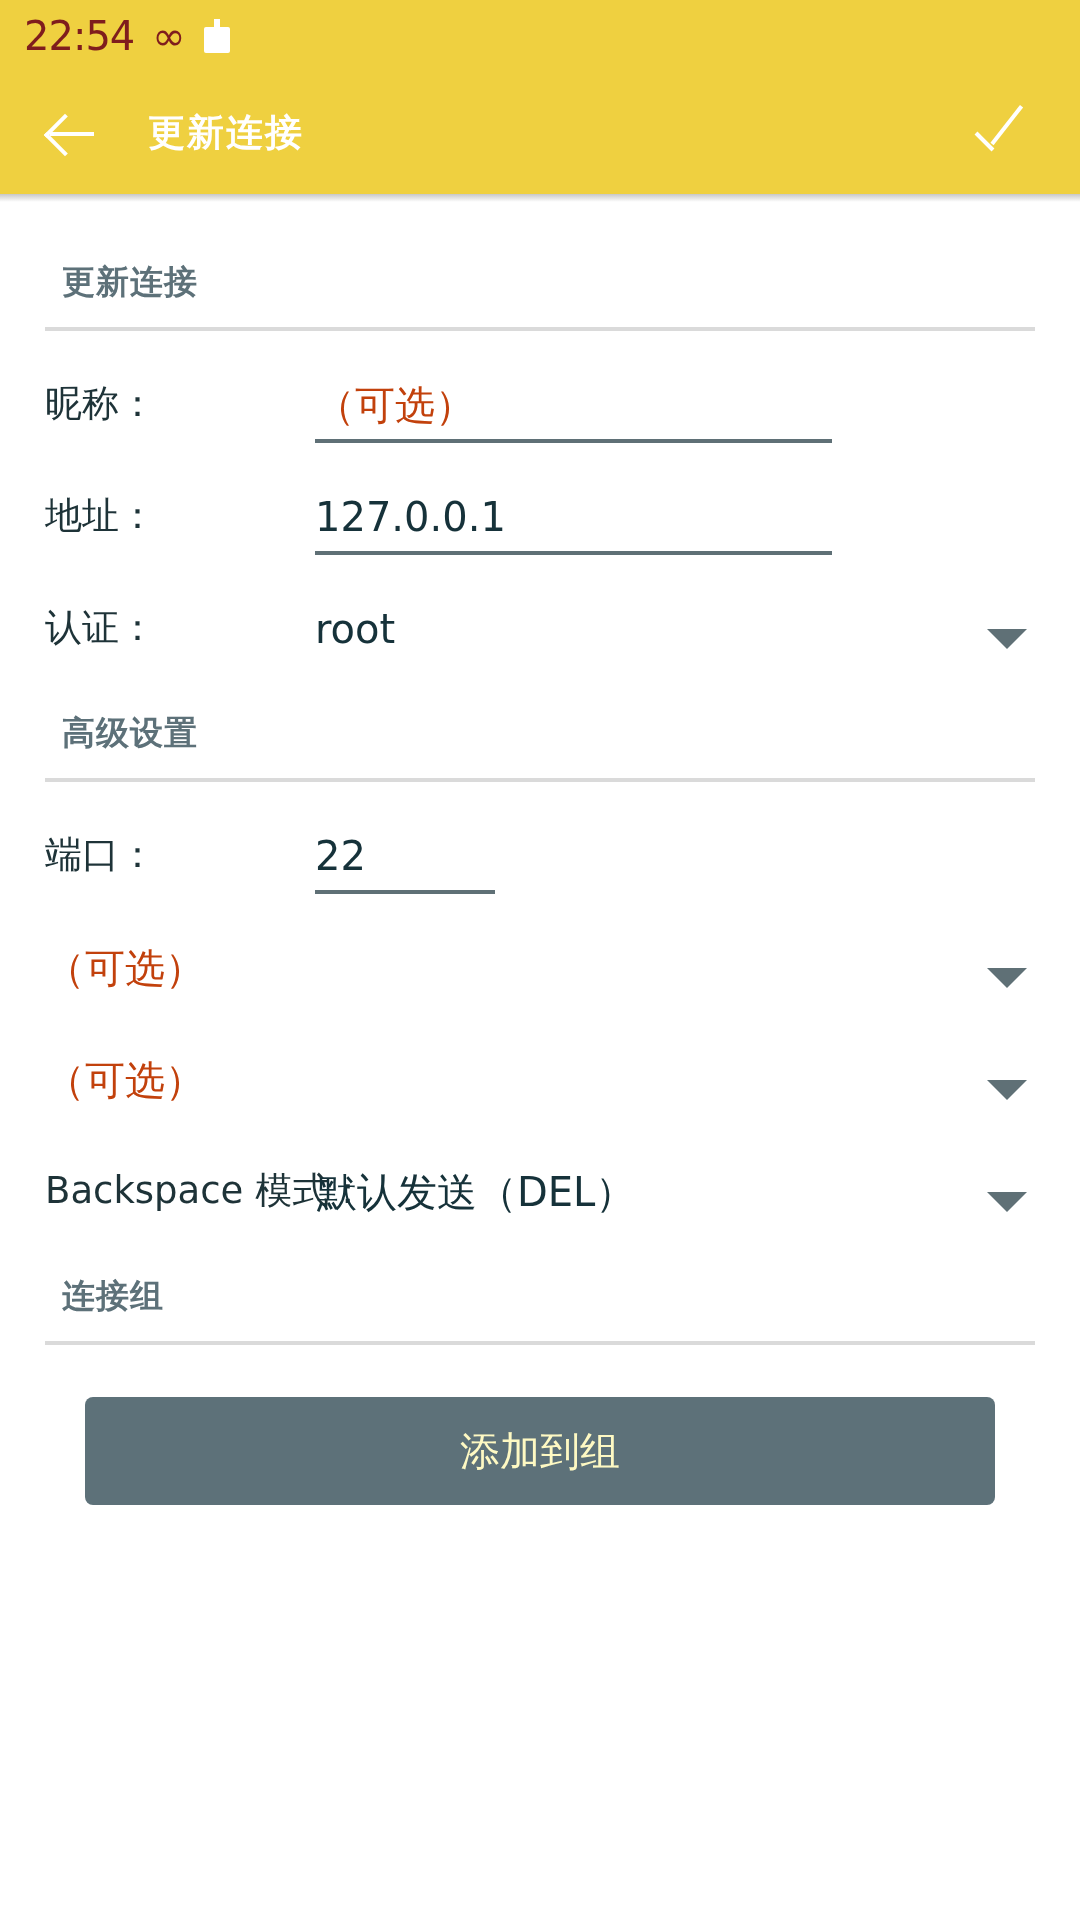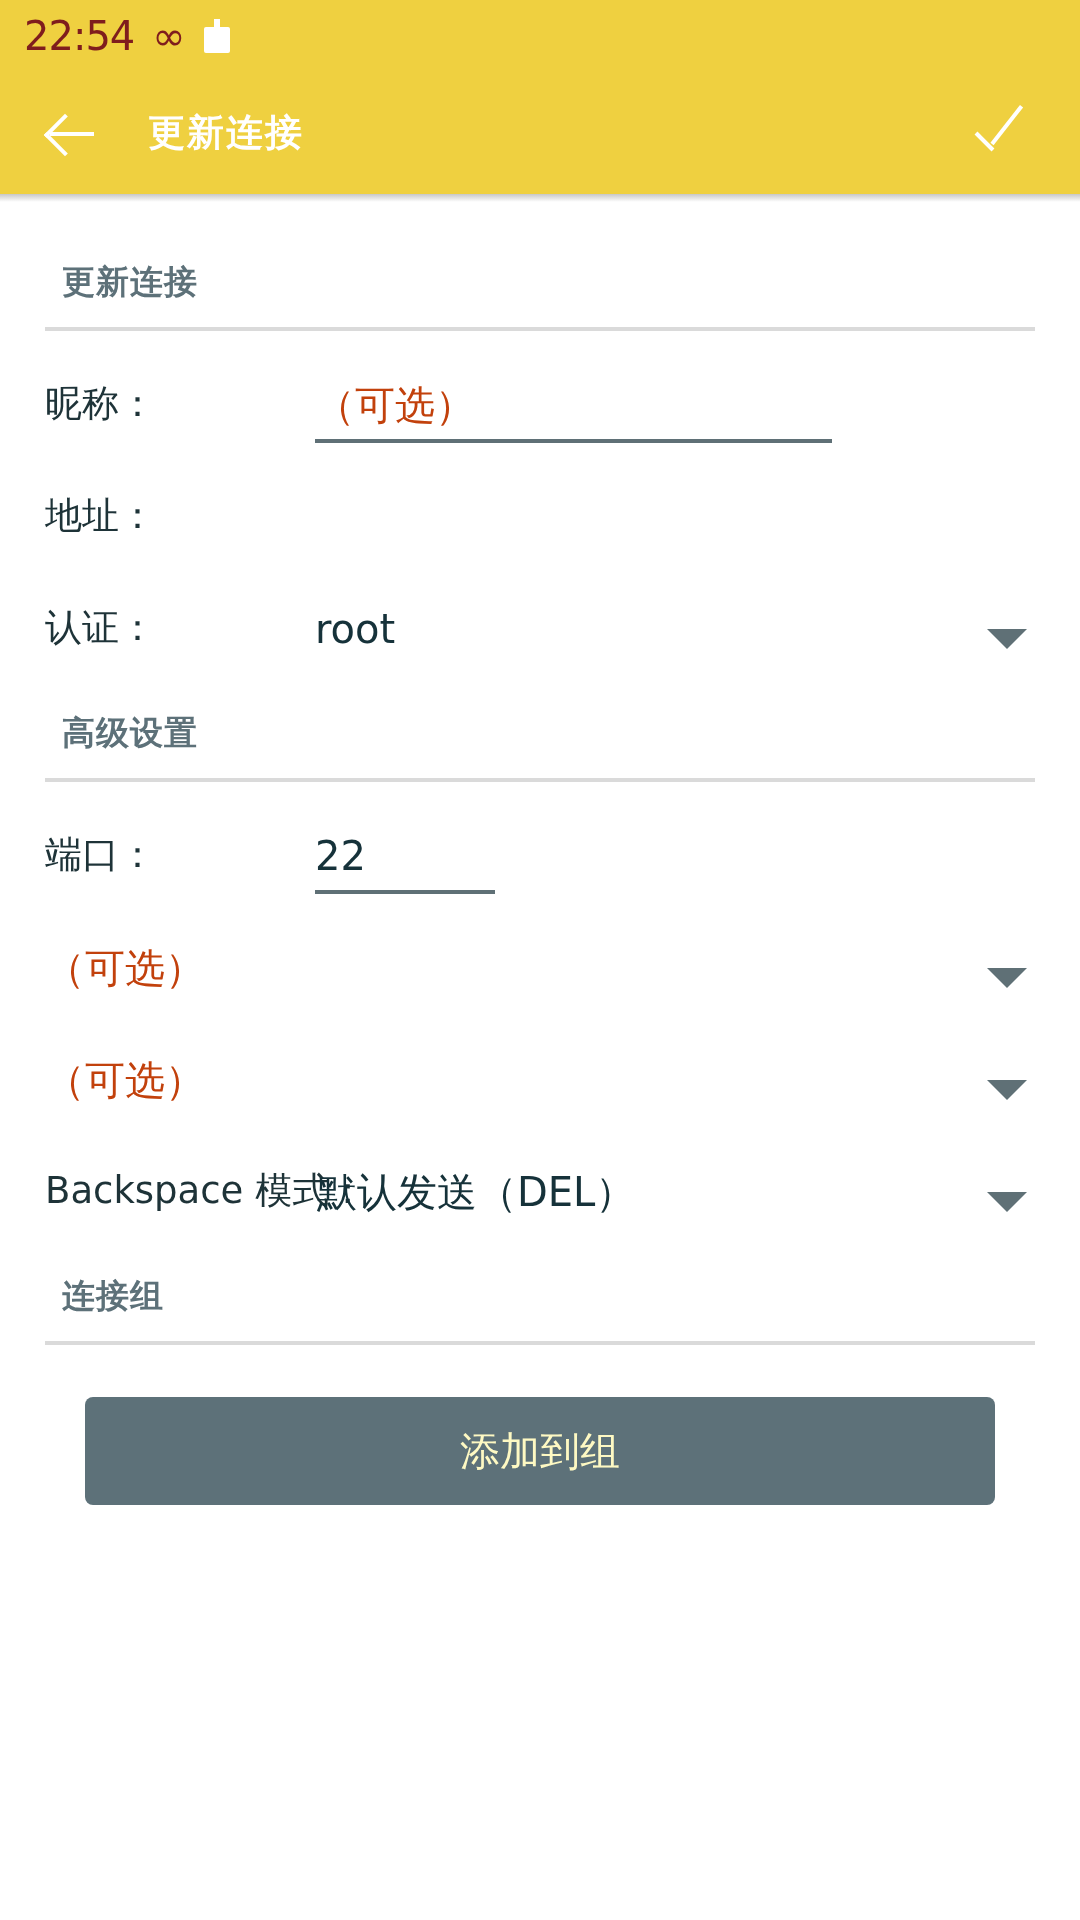--- a/index.html
+++ b/index.html
@@ -192,20 +192,24 @@
     <div class="row-label">昵称：</div>
     <div class="row-field">
       <span class="field-value placeholder">（可选）</span>
       <span class="field-underline"></span>
     </div>
   </div>
 
 
   <div class="row row-address">
     <div class="row-label">地址：</div>
+    <div class="row-field">
+      <span class="field-value">127.0.0.1</span>
+      <span class="field-underline"></span>
+    </div>
   </div>
 
   <div class="row row-auth">
     <div class="row-label">认证：</div>
     <div class="row-field">
       <span class="field-value">root</span>
       <span class="caret"></span>
     </div>
   </div>
 

